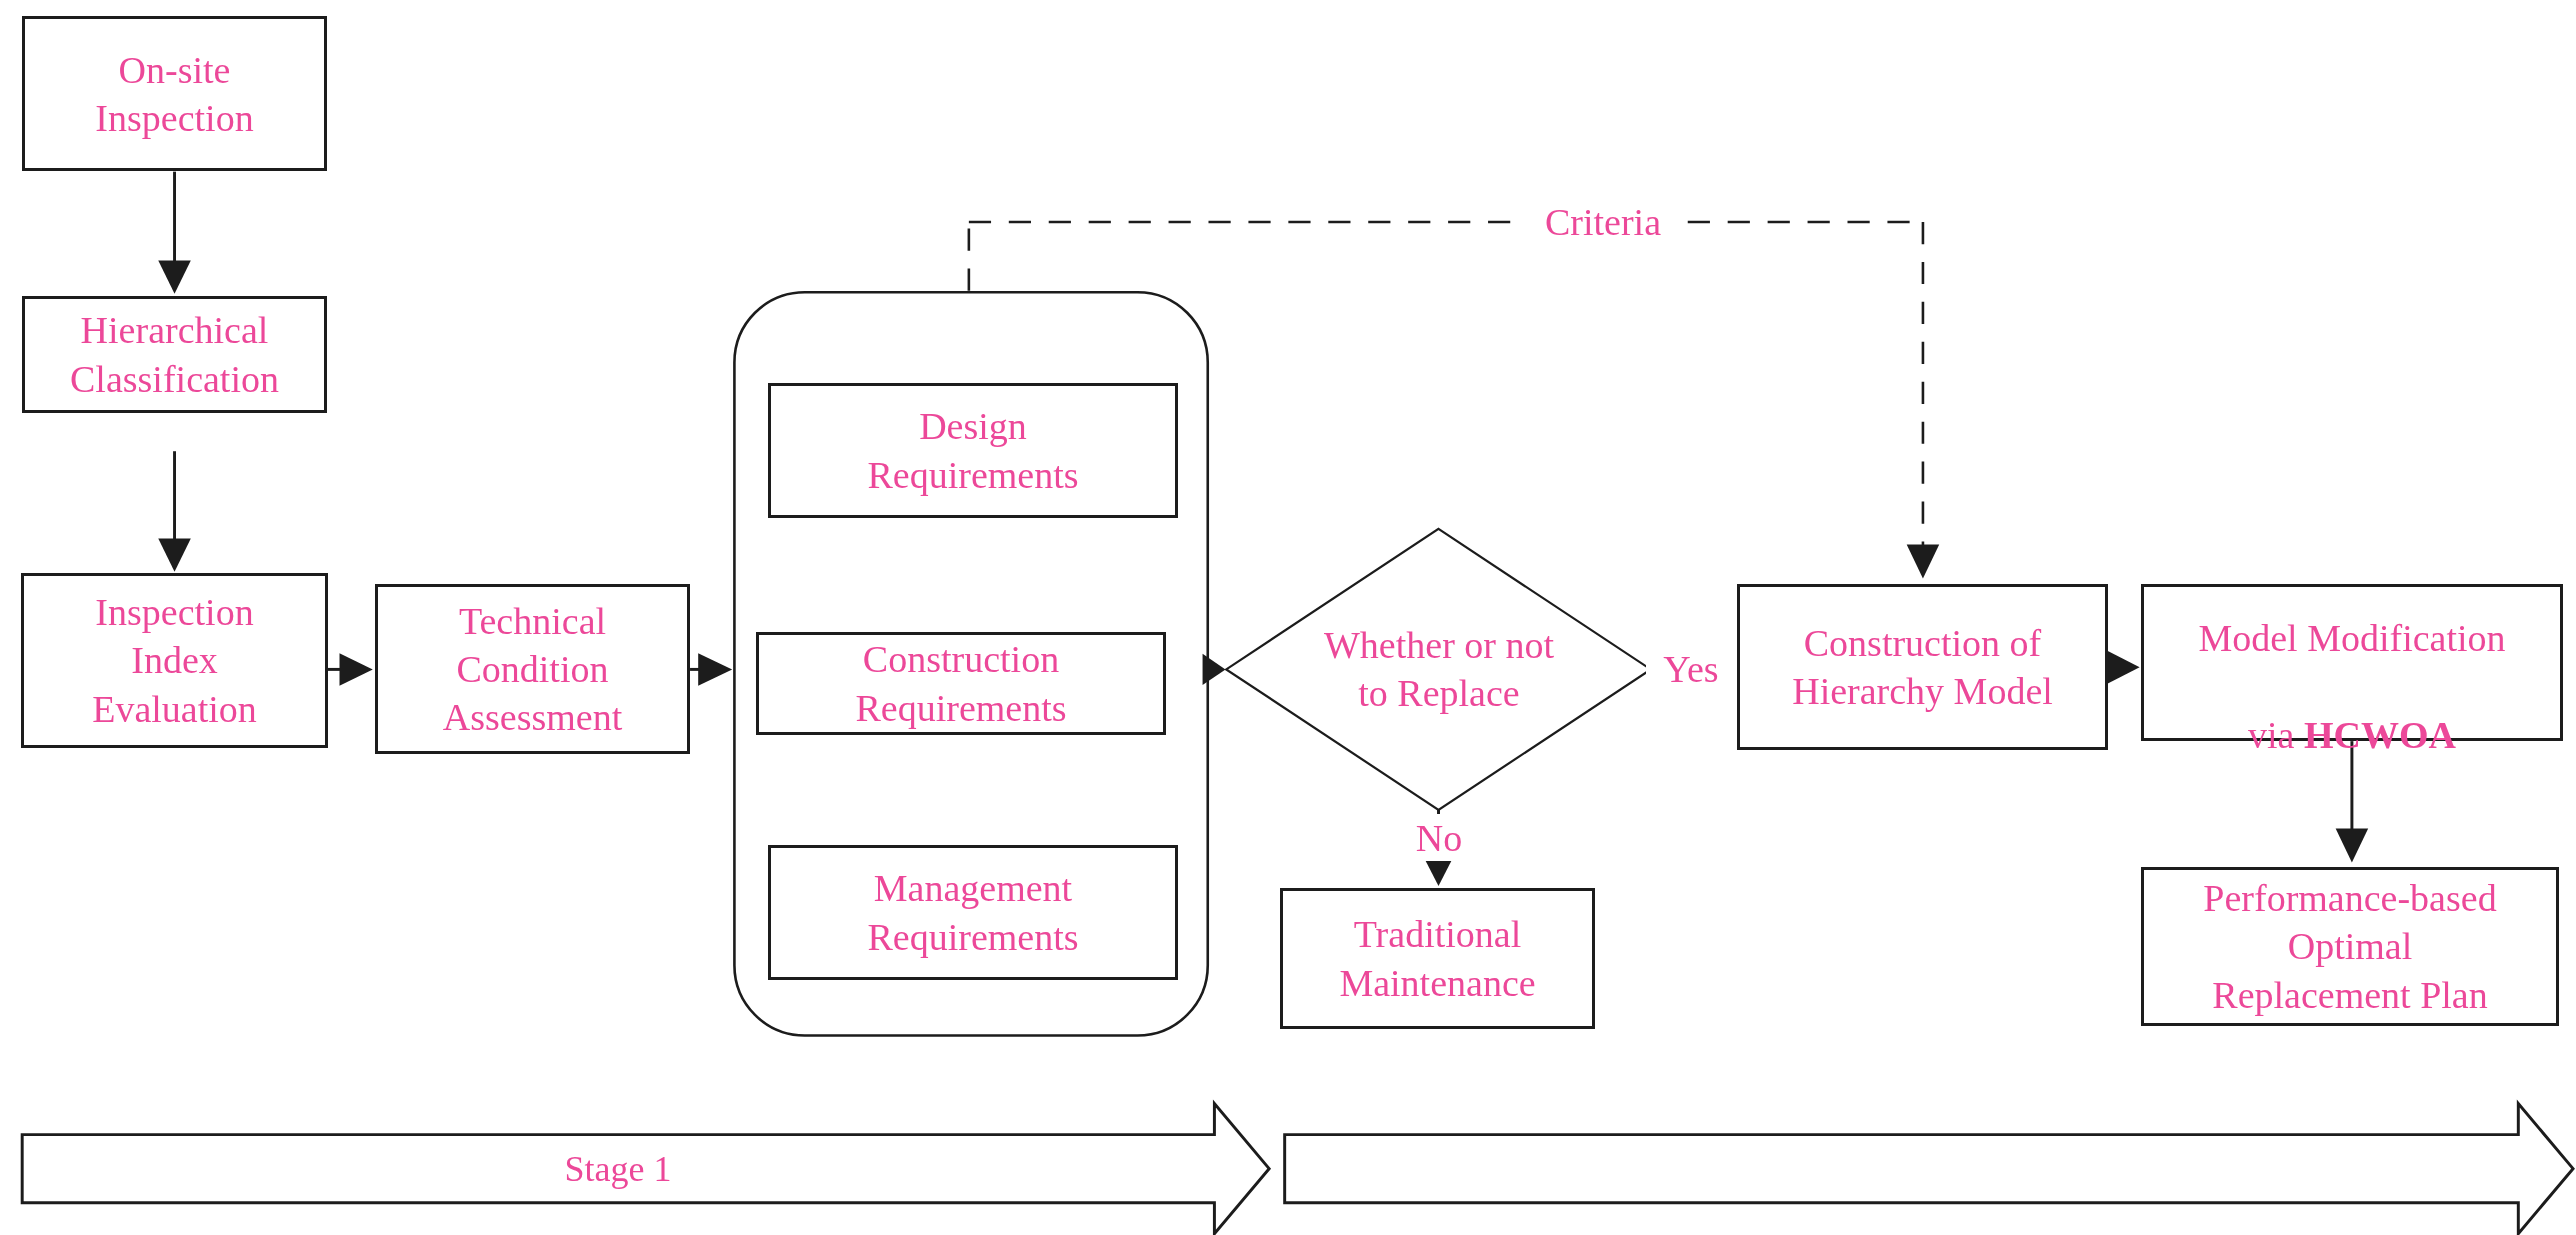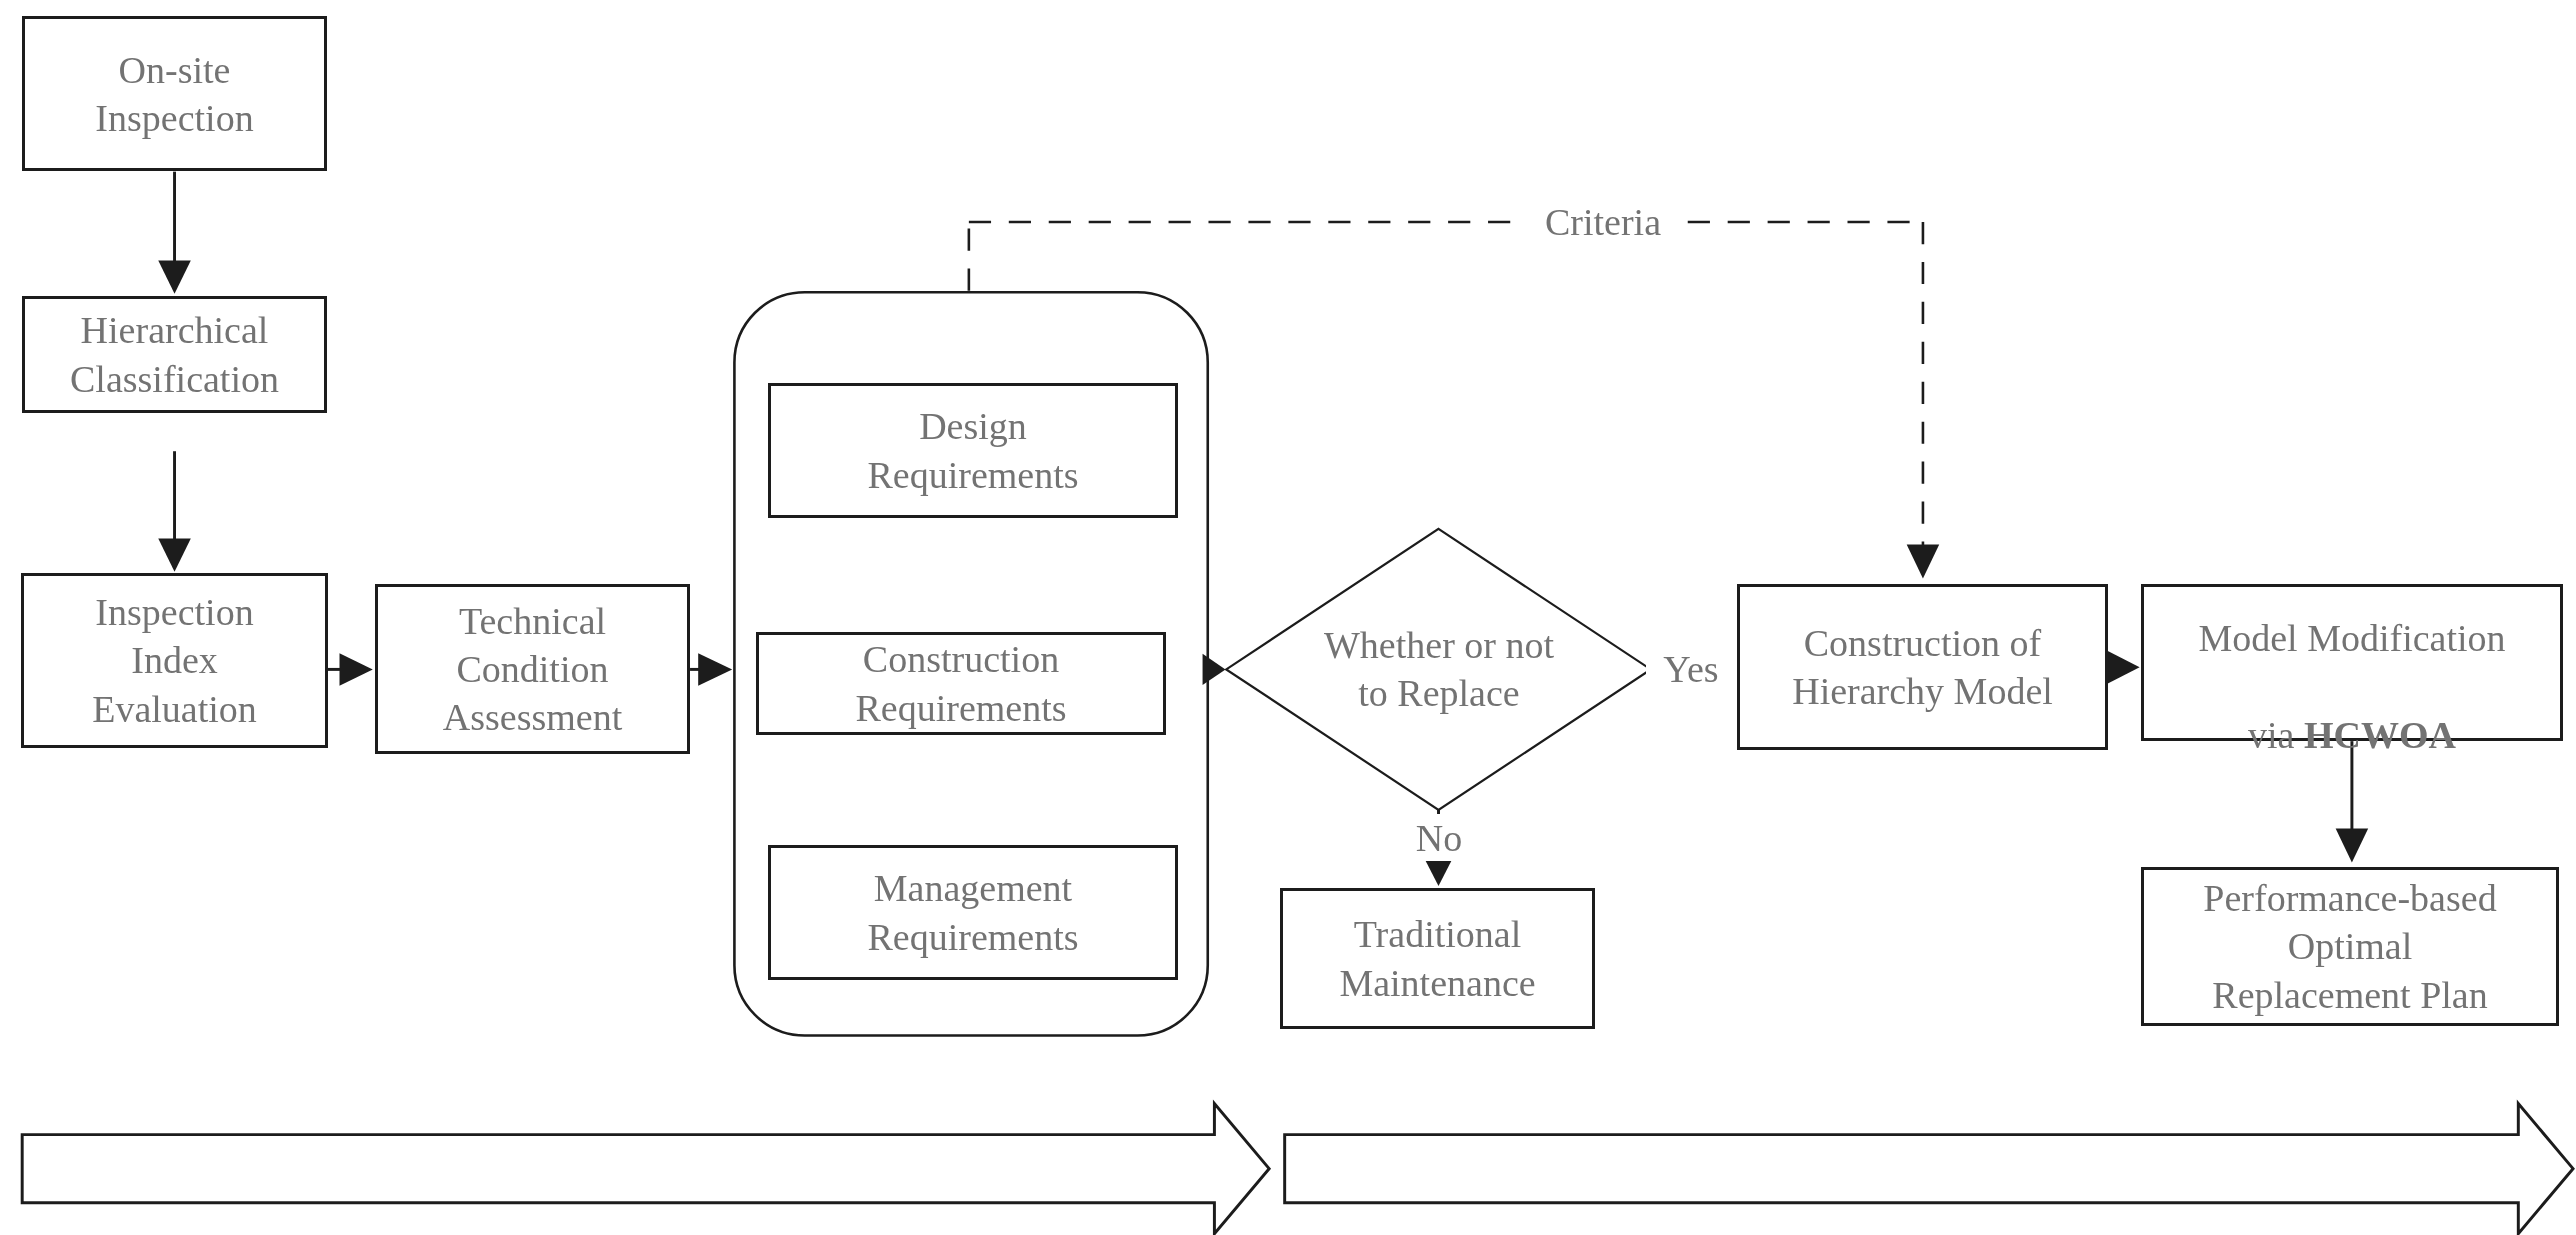--- a/index.html
+++ b/index.html
@@ -2,21 +2,21 @@
 <html style="font-size:12px"><head>
 <meta charset="utf-8">
 <style>
   html, body { margin: 0; padding: 0; background: #ffffff; }
   #canvas {
     position: relative;
     width: 2576px;
     height: 1236px;
     background: #ffffff;
     font-family: "Liberation Serif", serif;
-    color: #737373;
+    color: #ec4899;
     overflow: hidden;
   }
   #connector-layer {
     position: absolute;
     left: 0; top: 0;
     width: 2576px; height: 1236px;
   }
   .node {
     position: absolute;
     box-sizing: border-box;
@@ -174,16 +174,17 @@
 
   <div class="plain" style="left:1254px; top:573px; width:370px; height:192px;">Whether or not
 to Replace</div>
 
   <div class="elabel" style="left:1520px; top:197px; width:166px; height:50px;">Criteria</div>
 
   <div class="elabel" style="left:1646px; top:644px; width:90px; height:50px;">Yes</div>
 
   <div class="elabel" style="left:1393px; top:814px; width:92px; height:47px;">No</div>
 
+  <div class="stage-label" style="left:22px; top:1135px; width:1192px; height:68px;">Stage 1</div>
 
 
 </div>
 
 
 </body></html>

